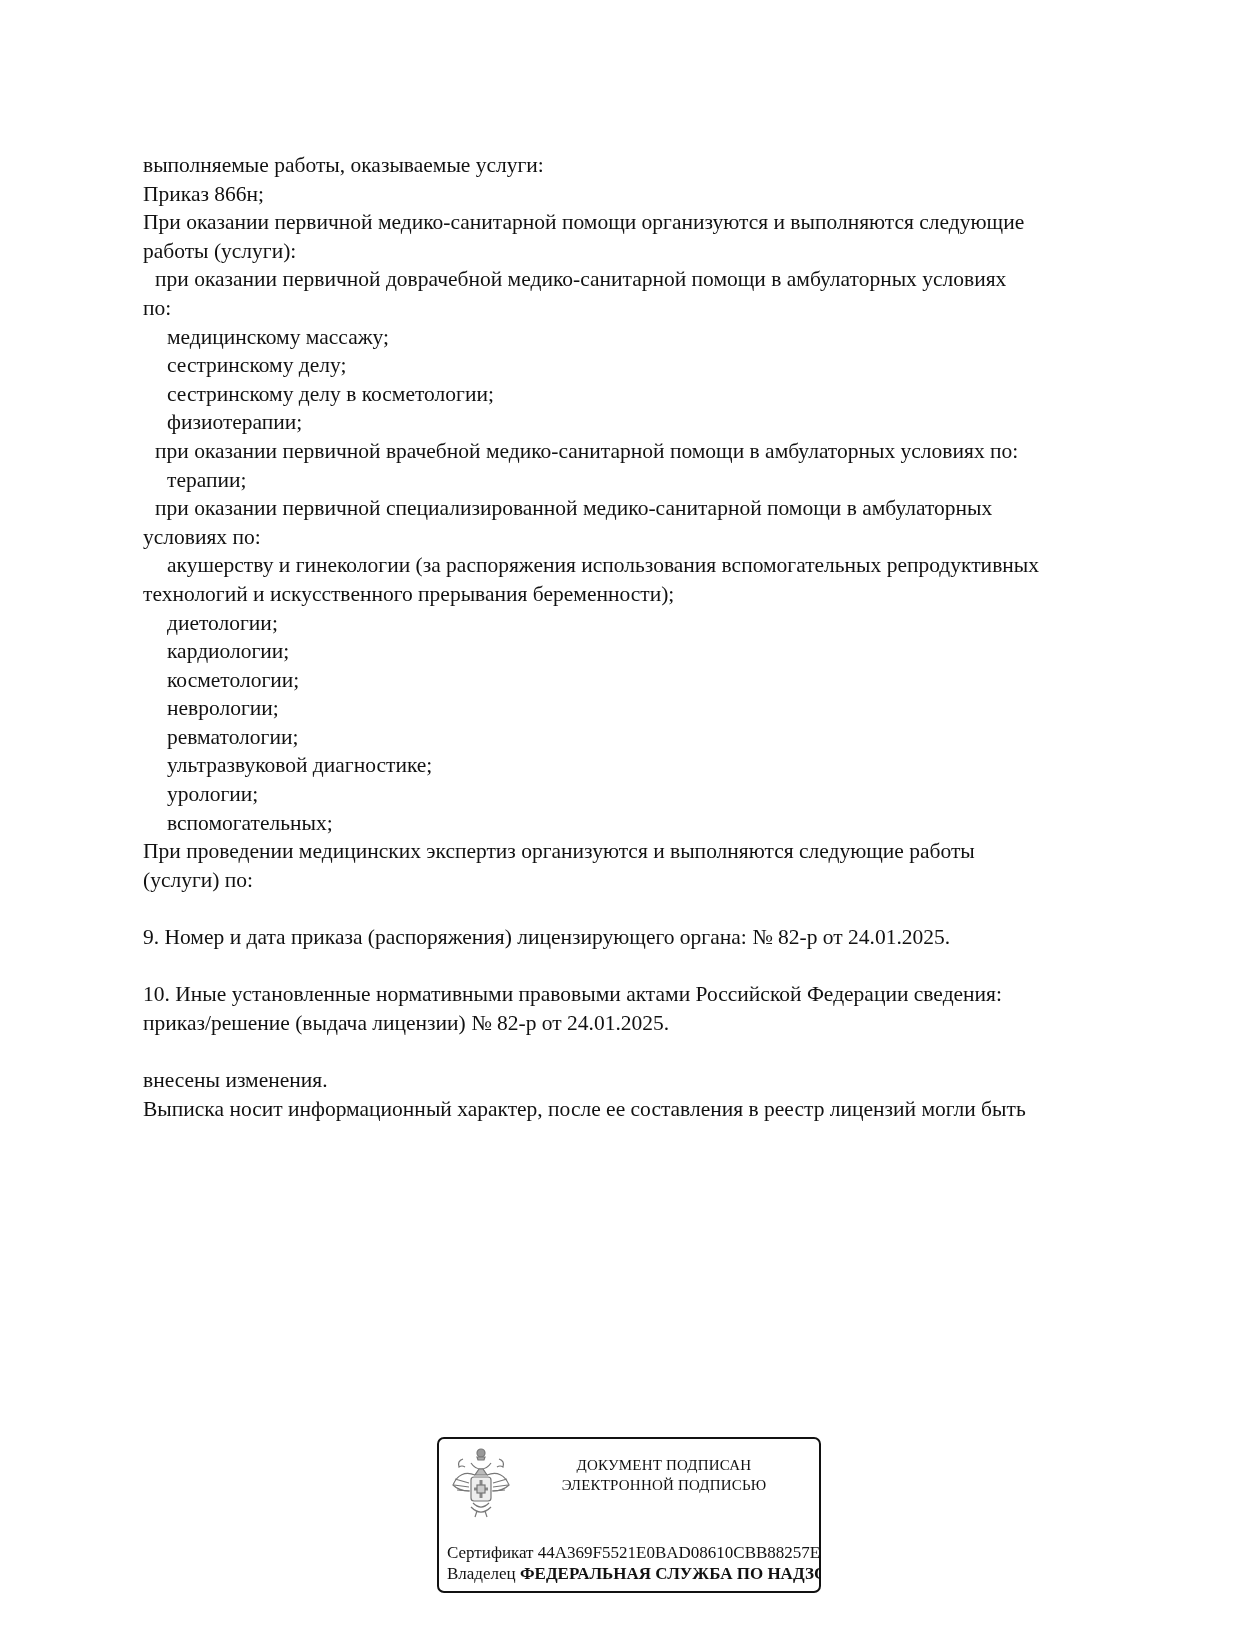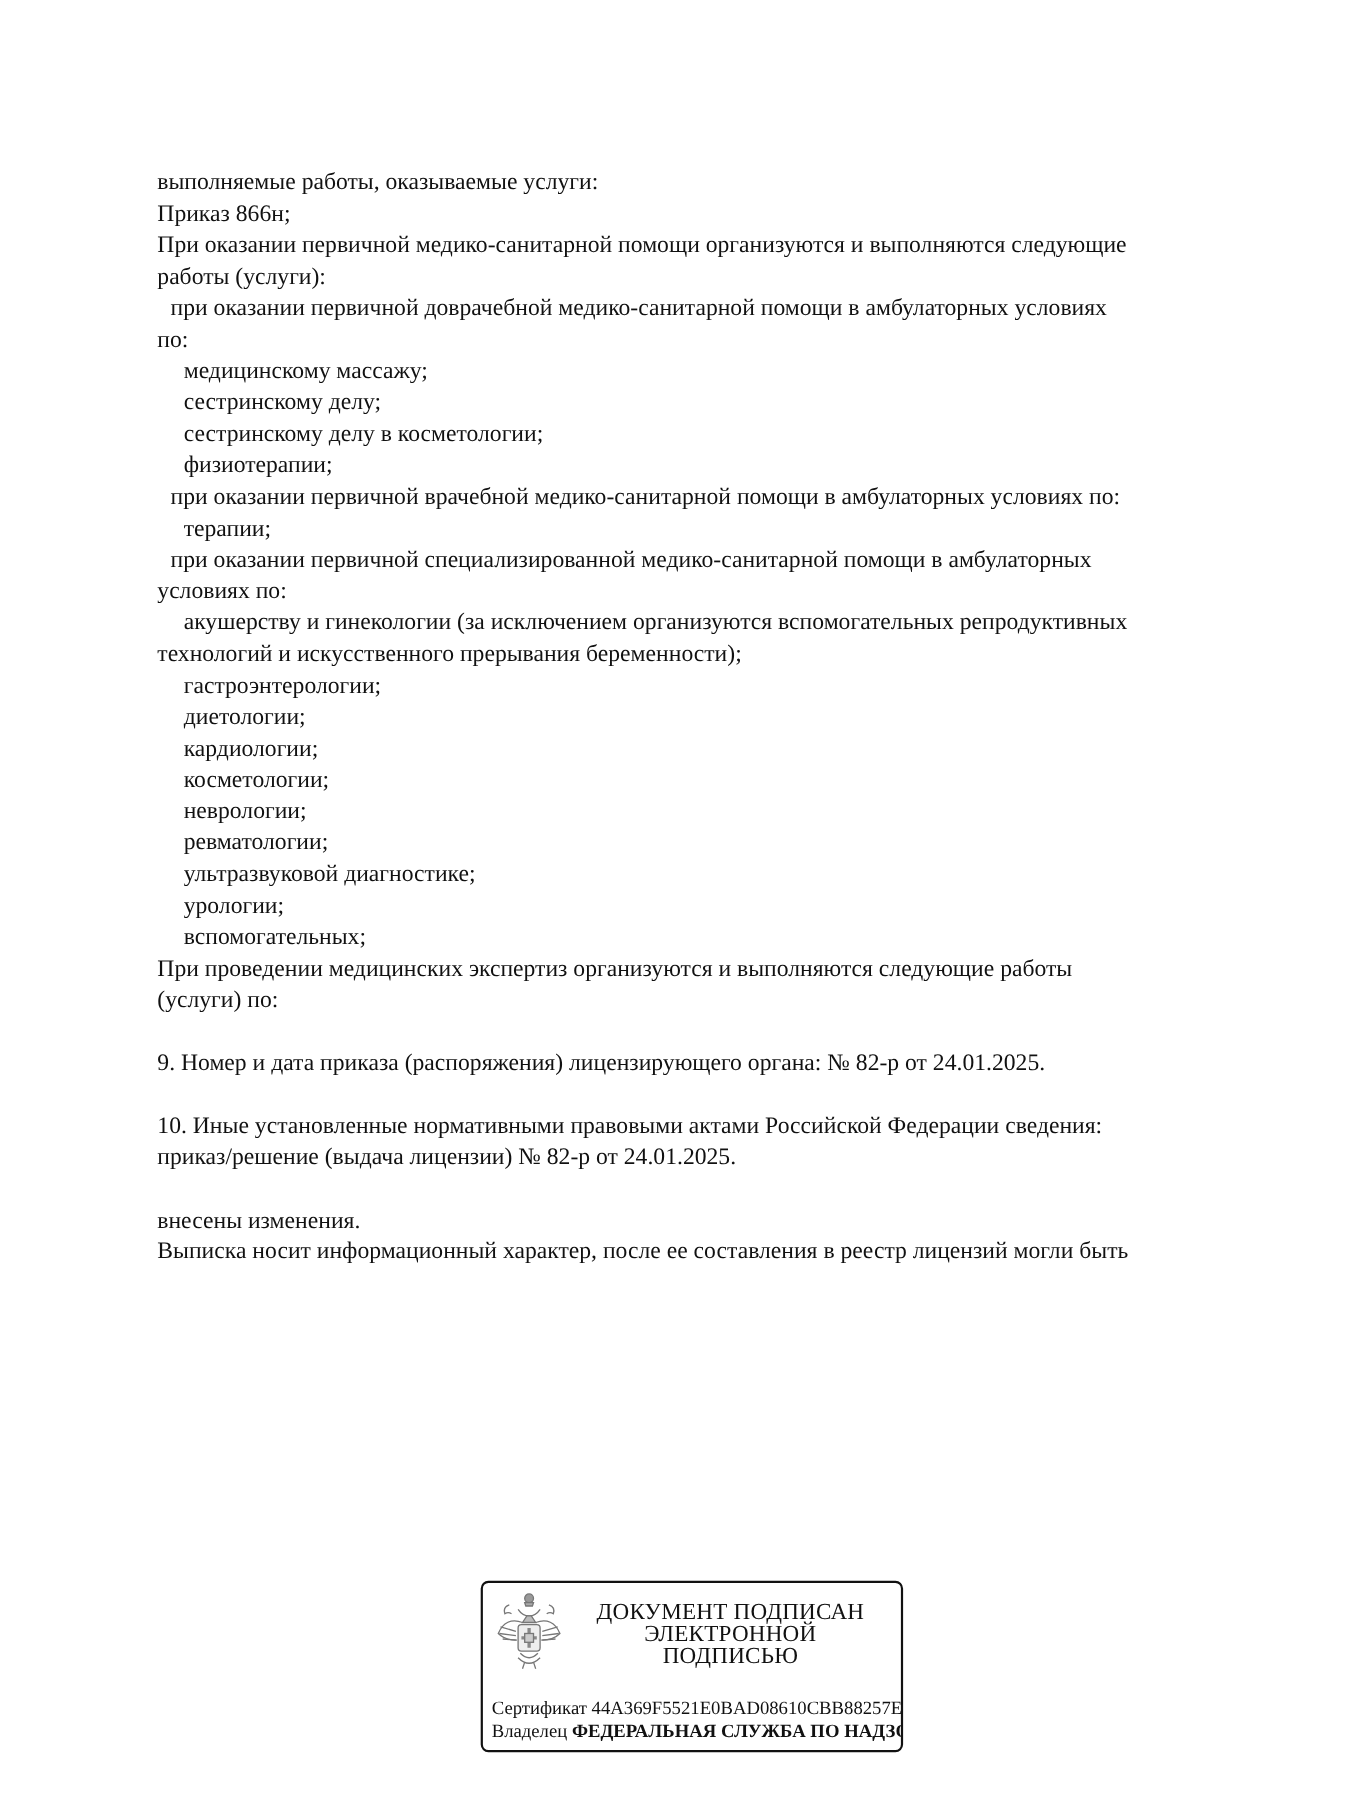--- a/index.html
+++ b/index.html
@@ -18,21 +18,21 @@
   .gap { height: 28.6px; }
   .stamp {
     position: absolute; left: 437px; top: 1389px; width: 384px; height: 156px;
     border: 2.5px solid #111; border-radius: 7px; box-sizing: border-box;
     overflow: hidden; background: #fff;
     font-family: "Liberation Serif", "DejaVu Serif", serif; color: #111;
   }
   .emblem { position: absolute; left: 10px; top: 6px; width: 64px; height: 76px; }
   .stamp-title {
     position: absolute; left: 90px; top: 16px; width: 270px; text-align: center;
-    font-size: 21px; line-height: 20px; letter-spacing: 0.2px;
+    font-size: 15px; line-height: 20px; letter-spacing: 0.2px;
   }
   .stamp-details {
     position: absolute; left: 8px; top: 104px; width: 600px;
     font-size: 17px; line-height: 20.5px; white-space: nowrap;
   }
   .stamp-details b { font-weight: bold; }
 </style>
 </head>
 <body>
 
@@ -46,23 +46,22 @@
         <div class="line i1">при оказании первичной доврачебной медико-санитарной помощи в амбулаторных условиях</div>
         <div class="line">по:</div>
         <div class="line i2">медицинскому массажу;</div>
         <div class="line i2">сестринскому делу;</div>
         <div class="line i2">сестринскому делу в косметологии;</div>
         <div class="line i2">физиотерапии;</div>
         <div class="line i1">при оказании первичной врачебной медико-санитарной помощи в амбулаторных условиях по:</div>
         <div class="line i2">терапии;</div>
         <div class="line i1">при оказании первичной специализированной медико-санитарной помощи в амбулаторных</div>
         <div class="line">условиях по:</div>
-        <div class="line i2">акушерству и гинекологии (за исключением организуются вспомогательных репродуктивных</div>
+        <div class="line i2">акушерству и гинекологии (за распоряжения использования вспомогательных репродуктивных</div>
         <div class="line">технологий и искусственного прерывания беременности);</div>
-        <div class="line i2">гастроэнтерологии;</div>
         <div class="line i2">диетологии;</div>
         <div class="line i2">кардиологии;</div>
         <div class="line i2">косметологии;</div>
         <div class="line i2">неврологии;</div>
         <div class="line i2">ревматологии;</div>
         <div class="line i2">ультразвуковой диагностике;</div>
         <div class="line i2">урологии;</div>
         <div class="line i2">вспомогательных;</div>
         <div class="line">При проведении медицинских экспертиз организуются и выполняются следующие работы</div>
         <div class="line">(услуги) по:</div>

